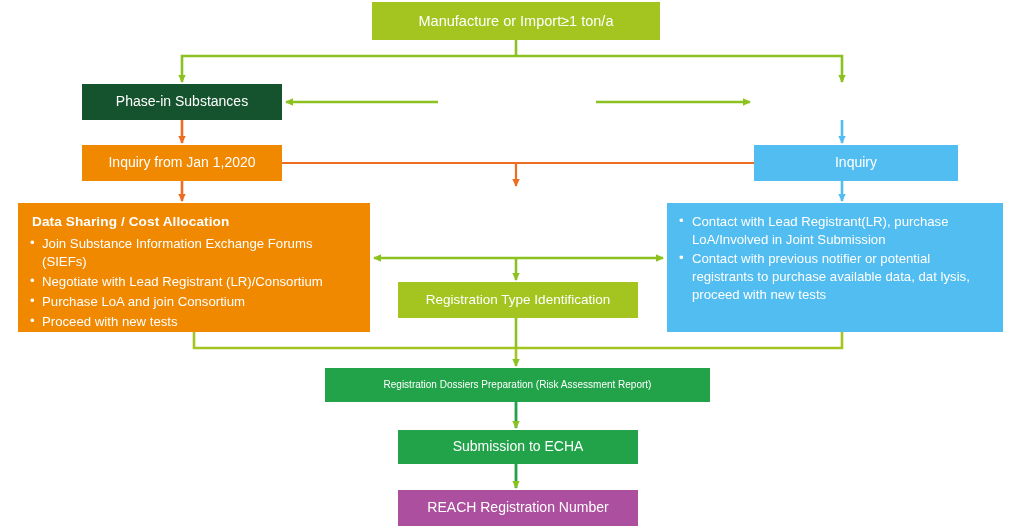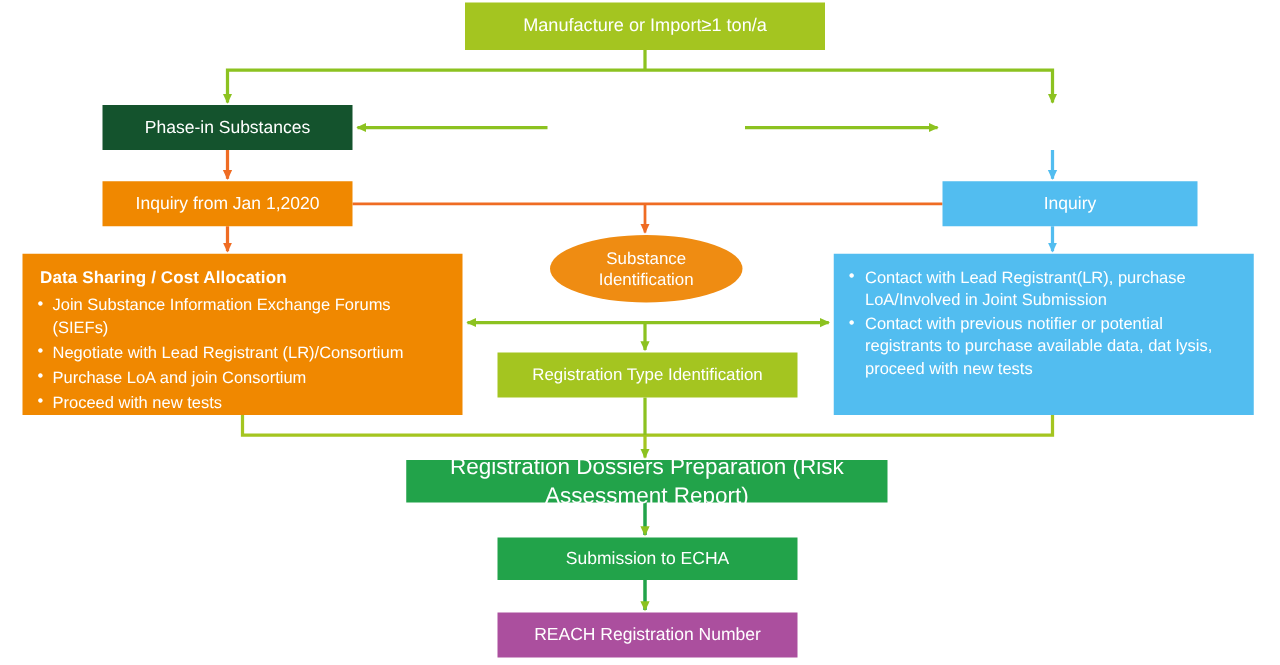--- a/index.html
+++ b/index.html
@@ -45,21 +45,21 @@
   .n-top       { left: 372px; top: 2px;   width: 288px; height: 38px;  background: #a4c520; font-size: 14.5px; }
   .n-phasein   { left: 82px;  top: 84px;  width: 200px; height: 36px;  background: #14532d; font-size: 14px; }
   .n-confirm   { left: 440px; top: 80px;  width: 154px; height: 45px;  background: #a4c520; font-size: 14.5px; }
   .n-nonphase  { left: 754px; top: 84px;  width: 176px; height: 36px;  background: #52bdf0; font-size: 14px; }
   .n-inquiry-l { left: 82px;  top: 145px; width: 200px; height: 36px;  background: #f08800; font-size: 14px; }
   .n-inquiry-r { left: 754px; top: 145px; width: 204px; height: 36px;  background: #52bdf0; font-size: 14px; }
   .n-substance { left: 440px; top: 188px; width: 154px; height: 54px;  background: #ef8c12; font-size: 13.5px; }
   .n-datashare { left: 18px;  top: 203px; width: 352px; height: 129px; background: #f08800; font-size: 13.2px; }
   .n-contact   { left: 667px; top: 203px; width: 336px; height: 129px; background: #52bdf0; font-size: 13.2px; }
   .n-regtype   { left: 398px; top: 282px; width: 240px; height: 36px;  background: #a4c520; font-size: 13.5px; }
-  .n-dossier   { left: 325px; top: 368px; width: 385px; height: 34px;  background: #22a34a; font-size: 18px; }
+  .n-dossier   { left: 325px; top: 368px; width: 385px; height: 34px;  background: #22a34a; font-size: 10px; }
   .n-submit    { left: 398px; top: 430px; width: 240px; height: 34px;  background: #22a34a; font-size: 14px; }
   .n-reach     { left: 398px; top: 490px; width: 240px; height: 36px;  background: #ab4f9e; font-size: 14px; }
 
   .blk-title {
     font-weight: bold;
     font-size: 13.6px;
     margin: 0 0 5px 2px;
     letter-spacing: 0.1px;
   }
   .blk-list { margin: 0; padding: 0; list-style: none; }
@@ -171,24 +171,20 @@
 
 
   <div class="node n-inquiry-l">
     <span>Inquiry from Jan 1,2020</span>
   </div>
 
   <div class="node n-inquiry-r">
     <span>Inquiry</span>
   </div>
 
-  <div class="node ellipse n-substance">
-    <span class="ell-line">Substance</span>
-    <span class="ell-line">Identification</span>
-  </div>
 
   <div class="node textblock n-datashare">
     <div class="blk-title">Data Sharing / Cost Allocation</div>
     <ul class="blk-list">
       <li>Join Substance Information Exchange Forums (SIEFs)</li>
       <li>Negotiate with Lead Registrant (LR)/Consortium</li>
       <li>Purchase LoA and join Consortium</li>
       <li>Proceed with new tests</li>
     </ul>
   </div>

